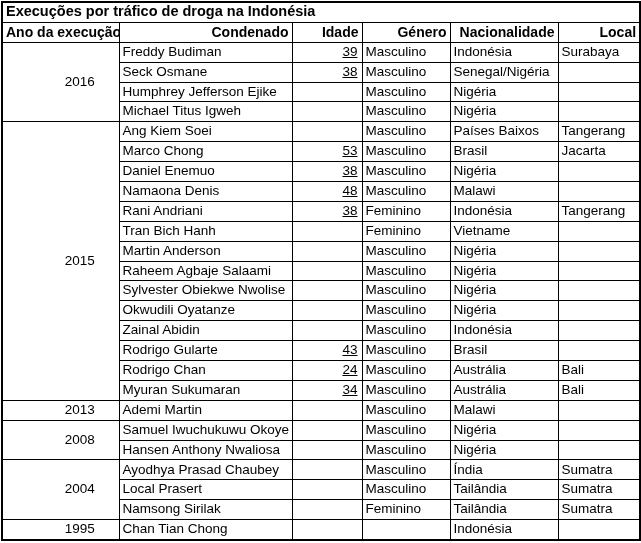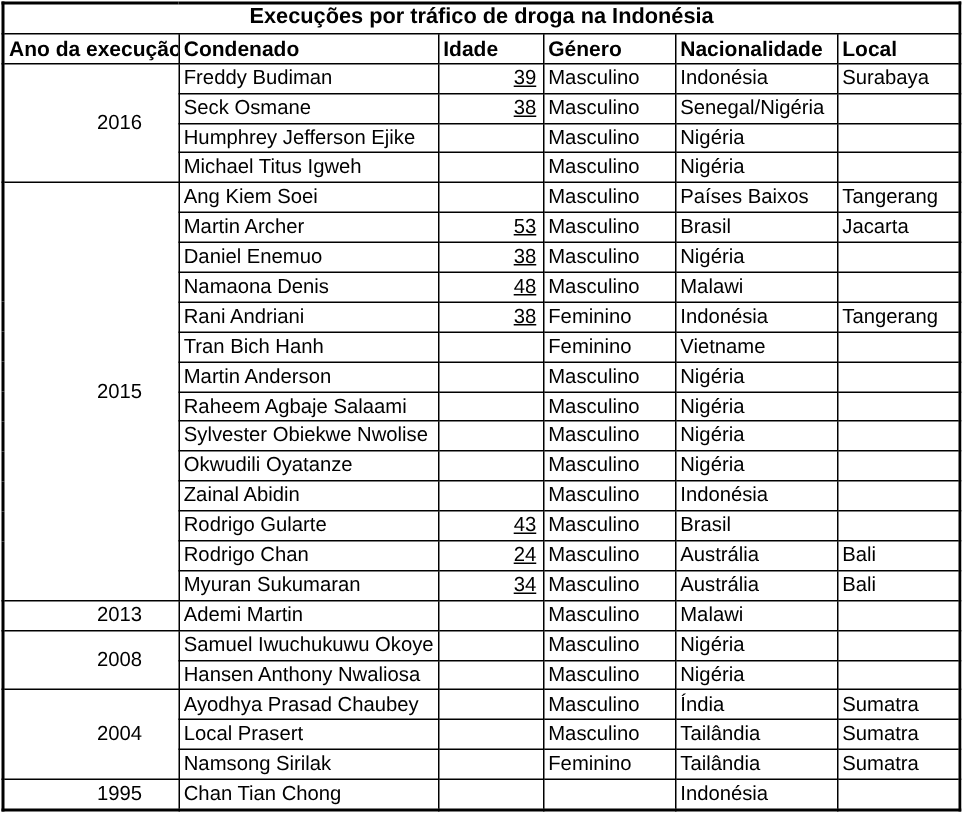--- a/index.html
+++ b/index.html
@@ -28,26 +28,26 @@
     font-size: 13.5px;
     line-height: 1.1;
     white-space: nowrap;
     overflow: hidden;
     vertical-align: middle;
     font-weight: normal;
     text-align: left;
   }
   tr.title-row td {
     font-weight: bold;
-    text-align: center;
+    text-align: left;
     font-size: 14.5px;
   }
   tr.header-row th {
     font-weight: bold;
-    text-align: left;
+    text-align: right;
     font-size: 14px;
   }
   td.year-cell {
     text-align: center;
     vertical-align: middle;
     padding-left: 41px;
   }
   td.age-cell {
     text-align: right;
     padding-right: 4px;
@@ -109,21 +109,21 @@
       </tr>
       <tr>
         <td class="year-cell" rowspan="14">2015</td>
         <td class="name-cell">Ang Kiem Soei</td>
         <td class="age-cell"></td>
         <td class="gender-cell">Masculino</td>
         <td class="nationality-cell">Países Baixos</td>
         <td class="place-cell">Tangerang</td>
       </tr>
       <tr>
-        <td class="name-cell">Martin Archer</td>
+        <td class="name-cell">Marco Chong</td>
         <td class="age-cell">53</td>
         <td class="gender-cell">Masculino</td>
         <td class="nationality-cell">Brasil</td>
         <td class="place-cell">Jacarta</td>
       </tr>
       <tr>
         <td class="name-cell">Daniel Enemuo</td>
         <td class="age-cell">38</td>
         <td class="gender-cell">Masculino</td>
         <td class="nationality-cell">Nigéria</td>

